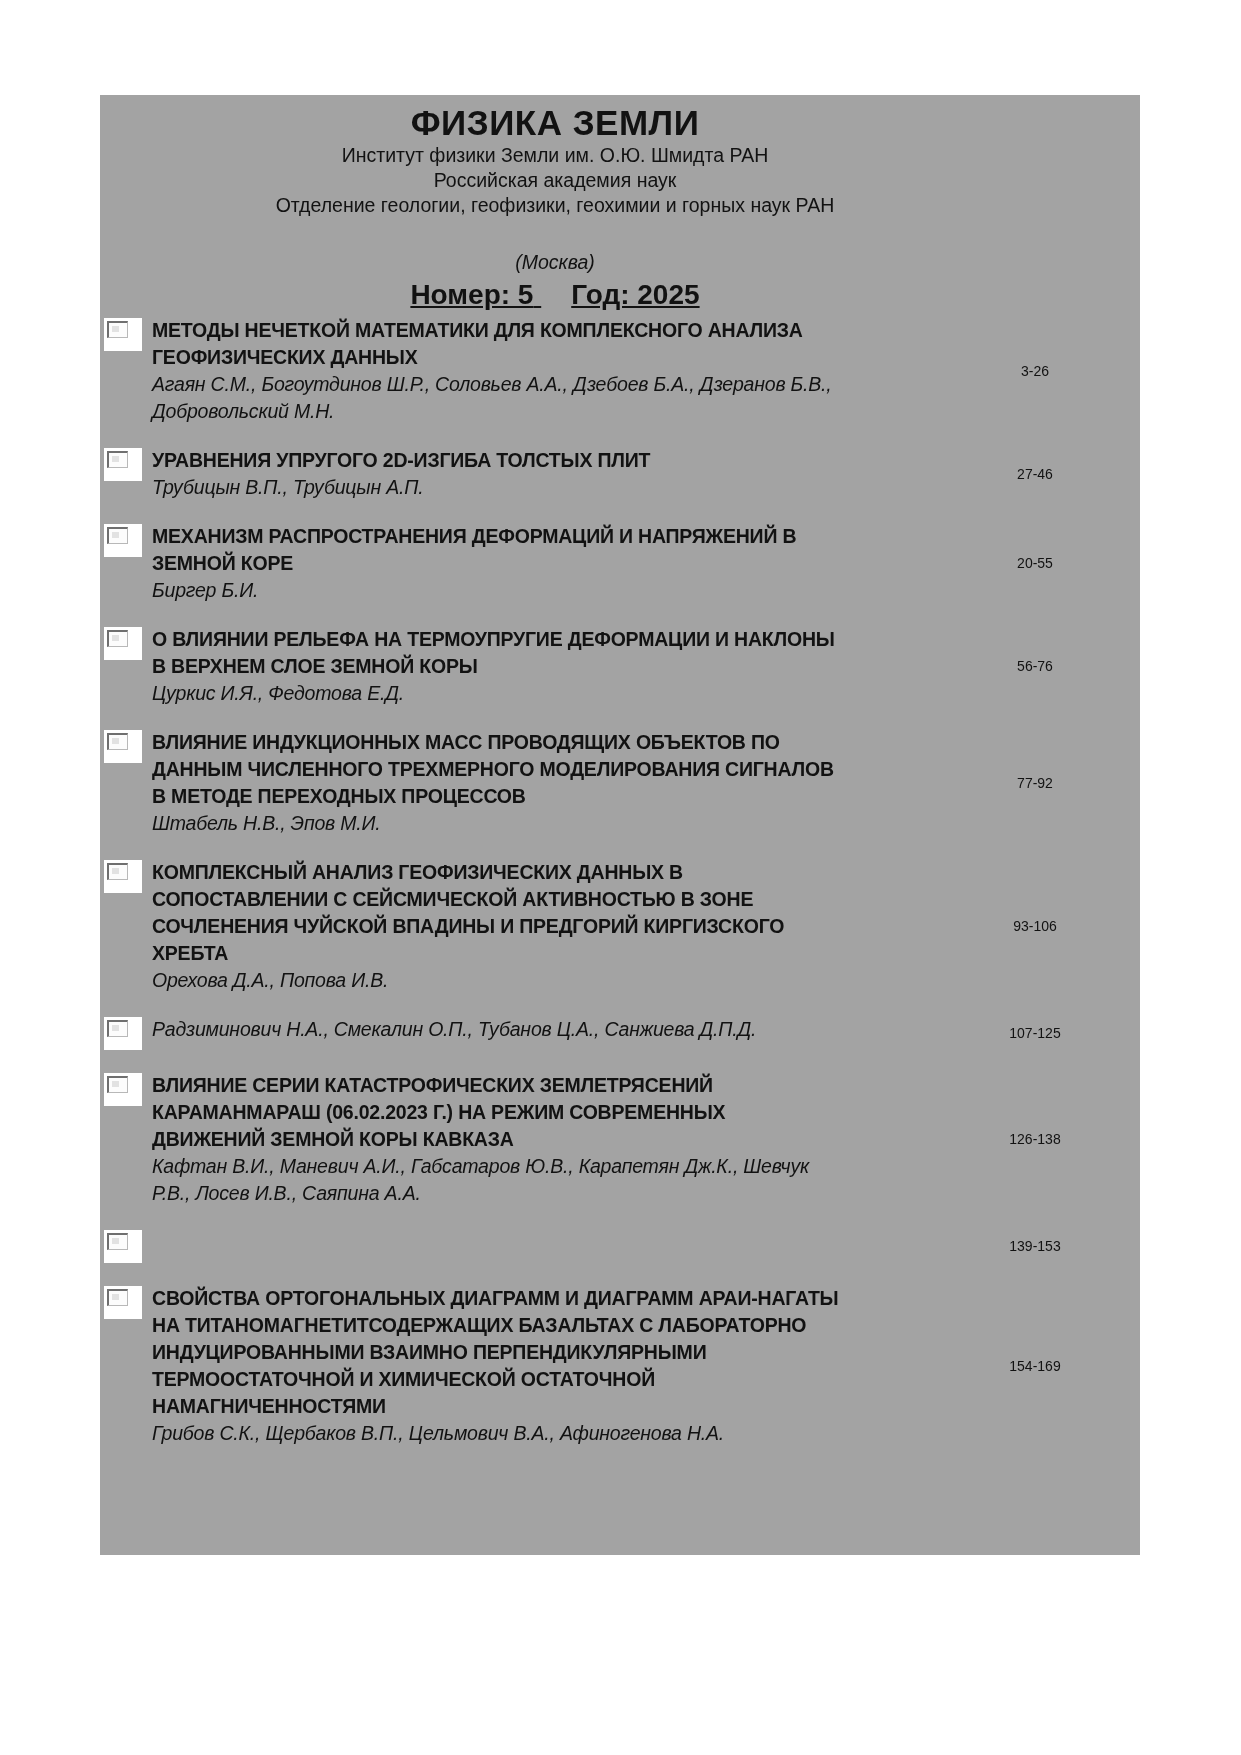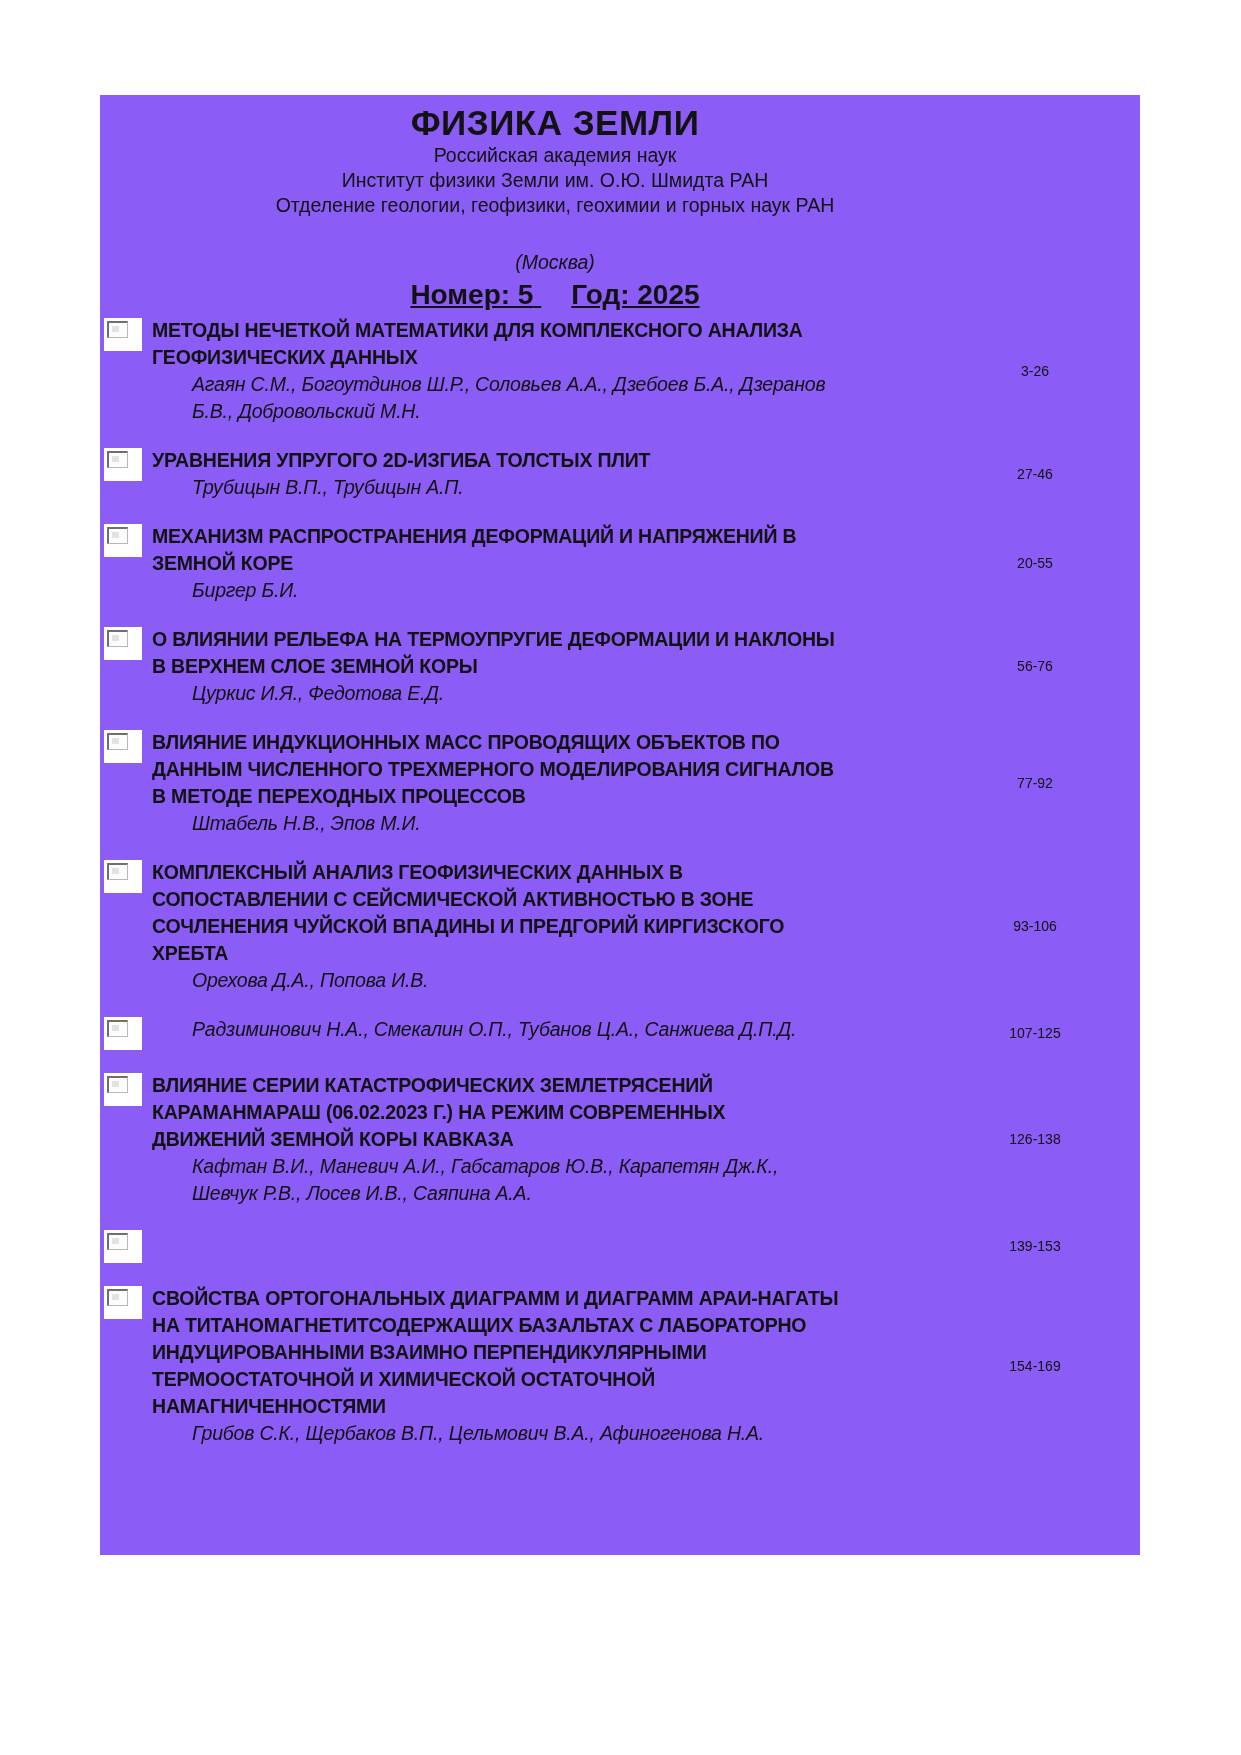--- a/index.html
+++ b/index.html
@@ -98,41 +98,40 @@
     font-weight: bold;
     line-height: 27px;
     letter-spacing: -0.2px;
     text-transform: none;
   }
   .entry-authors {
     font-size: 19.5px;
     font-style: italic;
     line-height: 27px;
     letter-spacing: -0.2px;
-    margin-left: 40px;
   }
   .entry-pages {
     width: 200px;
     margin-left: auto;
     margin-right: 5px;
     text-align: center;
     font-size: 14px;
     line-height: 27px;
     align-self: center;
   }
 </style>
 </head>
 <body style="background: rgb(255, 255, 255); color: rgb(18, 18, 18);">
 
-<div class="panel" style="background: #8b5cf6;">
+<div class="panel" style="background: #a3a3a3;">
 
   <div class="header">
     <h1 class="journal-title">ФИЗИКА ЗЕМЛИ</h1>
+    <div class="org-line">Институт физики Земли им. О.Ю. Шмидта РАН</div>
     <div class="org-line">Российская академия наук</div>
-    <div class="org-line">Институт физики Земли им. О.Ю. Шмидта РАН</div>
     <div class="org-line">Отделение геологии, геофизики, геохимии и горных наук РАН</div>
     <div class="city-line">(Москва)</div>
     <div class="issue-line">
       <span class="issue">Номер: 5</span>
       <span class="year">Год: 2025</span>
     </div>
   </div>
 
   <div class="toc">
   <div class="entry">

